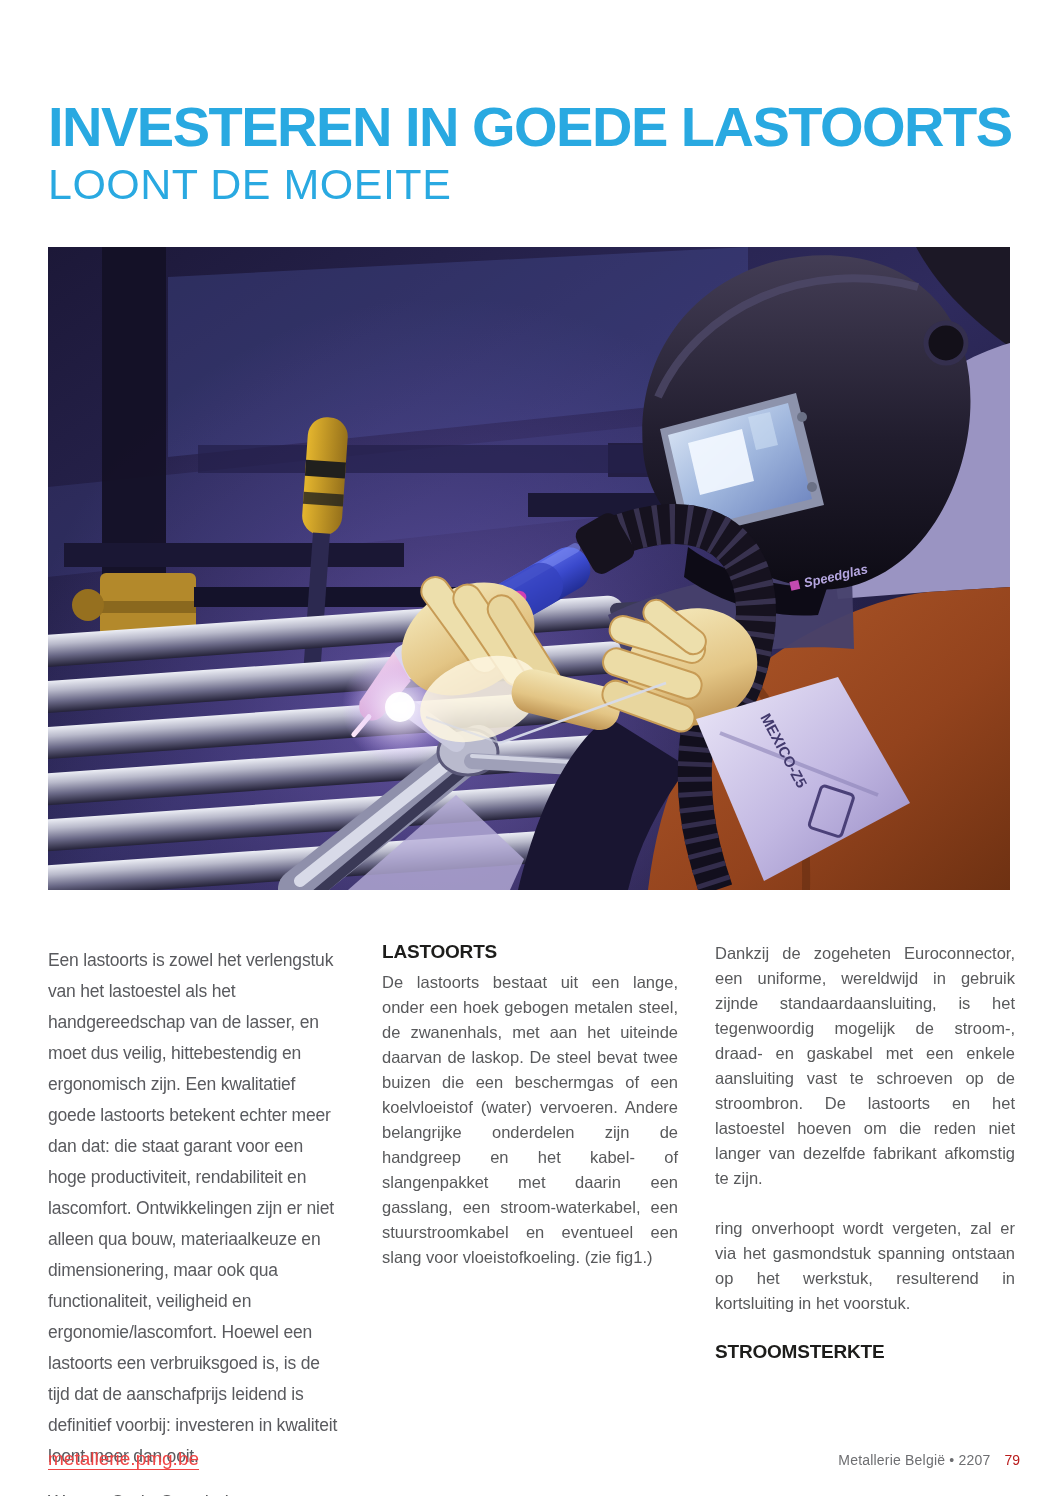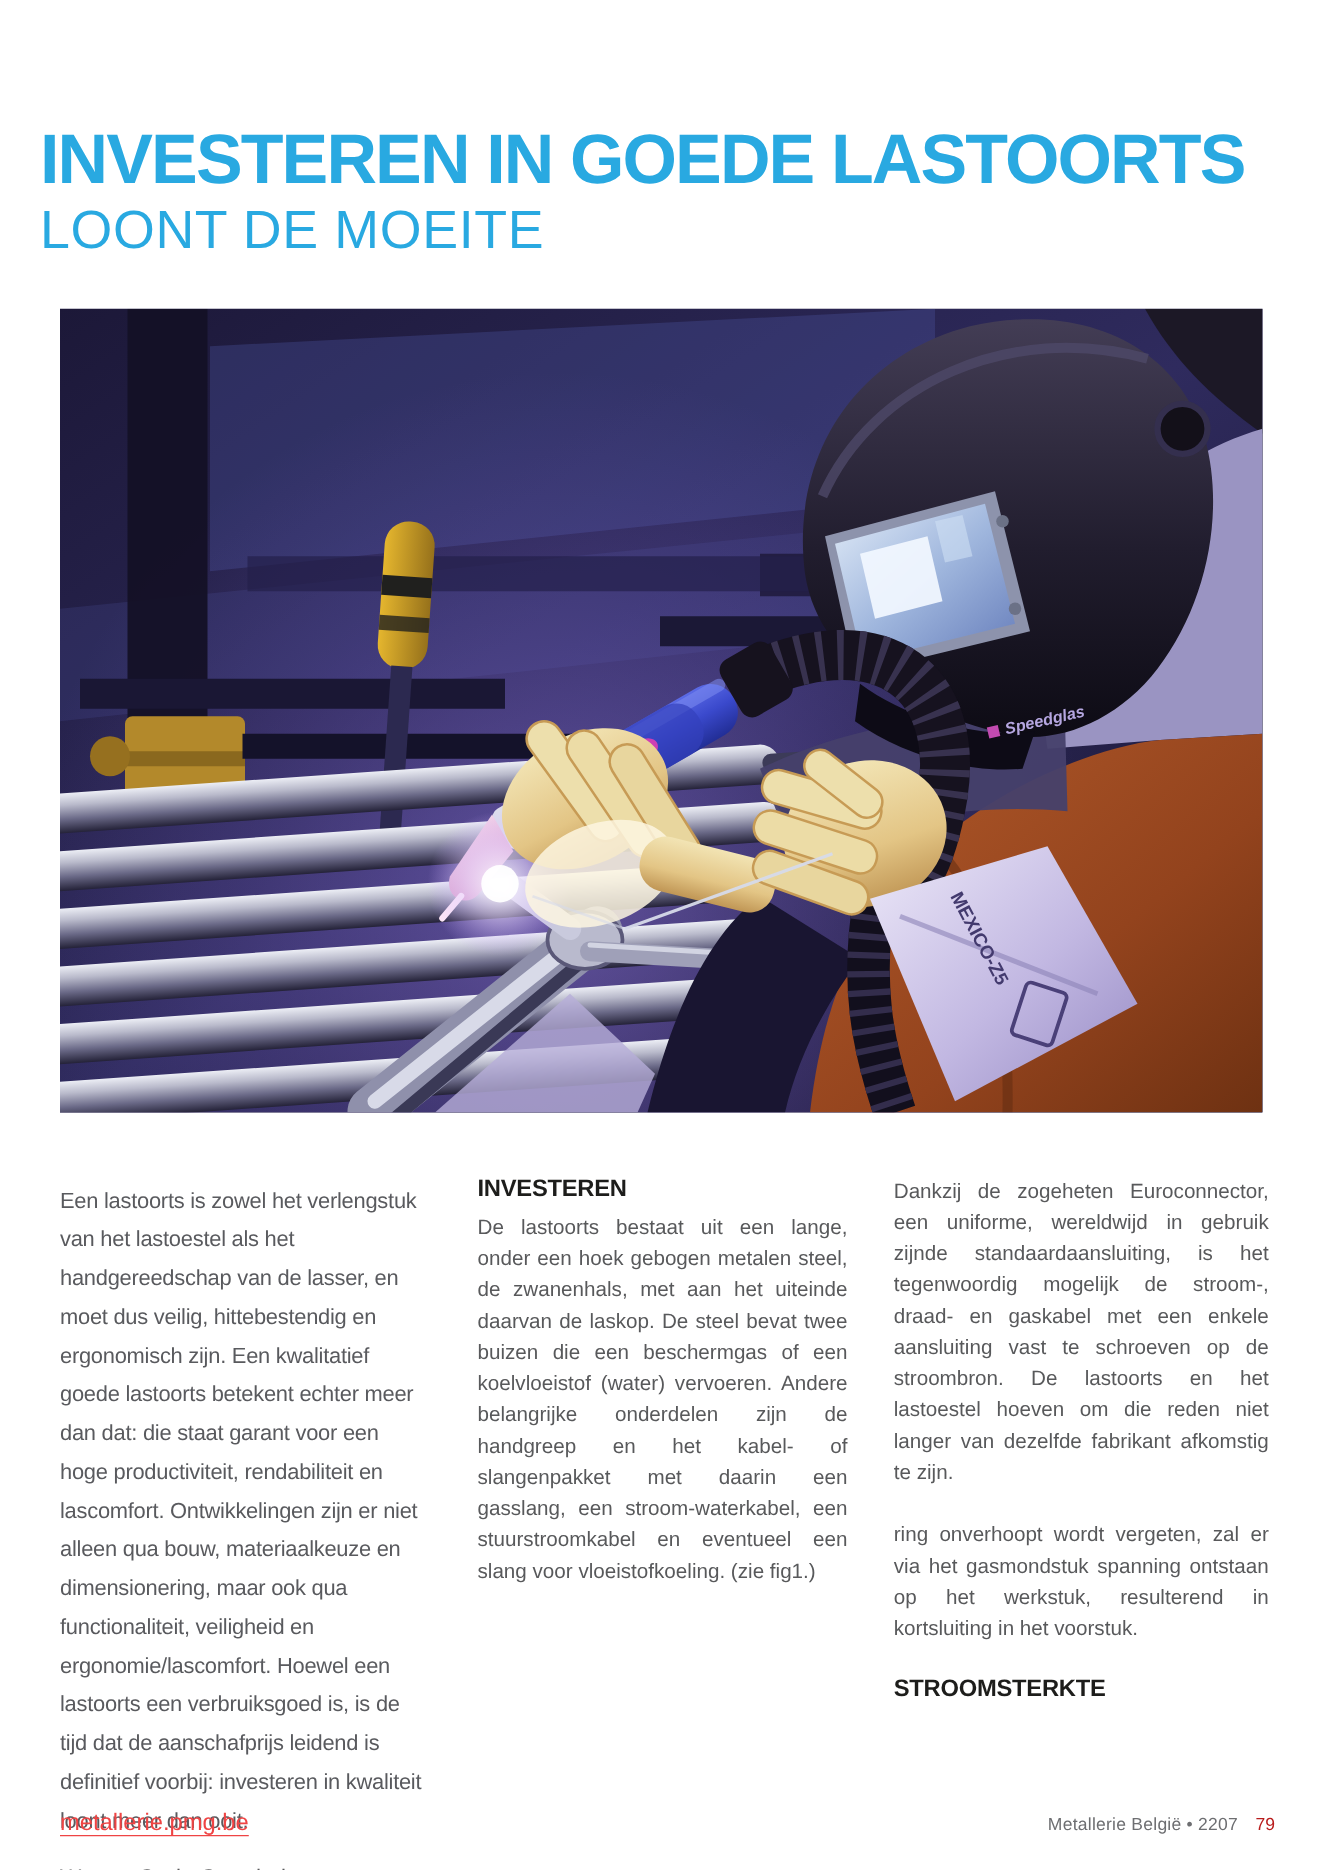--- a/index.html
+++ b/index.html
@@ -3,21 +3,21 @@
 <meta charset="utf-8">
 <style>
   html,body{margin:0;padding:0;background:#ffffff;}
   body{
     width:1058px;height:1496px;position:relative;overflow:hidden;
     font-family:"Liberation Sans", sans-serif;color:#58595b;
   }
   .page{position:absolute;inset:0;background:#ffffff;}
 
   
-  .title-block{position:absolute;left:32px;top:98px;width:970px;}
+  .title-block{position:absolute;left:48px;top:98px;width:970px;}
   .title-line1{
     margin:0;color:#29a9e1;font-size:56px;font-weight:800;
     letter-spacing:-1.5px;line-height:1.02;white-space:nowrap;
   }
   .title-line2{
     margin:8px 0 0 0;color:#29a9e1;font-size:43px;font-weight:400;
     letter-spacing:0.5px;line-height:1.0;white-space:nowrap;
   }
 
   
@@ -266,21 +266,21 @@
     </svg>
   </figure>
 
   <main class="columns">
     <div class="col col1">
       <p class="intro-text">Een lastoorts is zowel het verlengstuk van het lastoestel als het handgereedschap van de lasser, en moet dus veilig, hittebestendig en ergonomisch zijn. Een kwalitatief goede lastoorts betekent echter meer dan dat: die staat garant voor een hoge productiviteit, rendabiliteit en lascomfort. Ontwikkelingen zijn er niet alleen qua bouw, materiaalkeuze en dimensionering, maar ook qua functionaliteit, veiligheid en ergonomie/lascomfort. Hoewel een lastoorts een verbruiksgoed is, is de tijd dat de aanschafprijs leidend is definitief voorbij: investeren in kwaliteit loont meer dan ooit.</p>
       <span class="byline">Wouter Oude Groothuis</span>
     </div>
 
     <div class="col col2">
-      <h3 class="section-heading">INVESTEREN</h3>
+      <h3 class="section-heading">LASTOORTS</h3>
       <p class="body-par">De lastoorts bestaat uit een lange, onder een hoek gebogen metalen steel, de zwanenhals, met aan het uiteinde daarvan de laskop. De steel bevat twee buizen die een beschermgas of een koelvloeistof (water) vervoeren. Andere belangrijke onderdelen zijn de handgreep en het kabel- of slangenpakket met daarin een gasslang, een stroom-waterkabel, een stuurstroomkabel en eventueel een slang voor vloeistofkoeling. (zie fig1.)</p>
     </div>
 
     <div class="col col3">
       <p class="body-par">Dankzij de zogeheten Euroconnector, een uniforme, wereldwijd in gebruik zijnde standaardaansluiting, is het tegenwoordig mogelijk de stroom-, draad- en gaskabel met een enkele aansluiting vast te schroeven op de stroombron. De lastoorts en het lastoestel hoeven om die reden niet langer van dezelfde fabrikant afkomstig te zijn.</p>
       <p class="body-par">ring onverhoopt wordt vergeten, zal er via het gasmondstuk spanning ontstaan op het werkstuk, resulterend in kortsluiting in het voorstuk.</p>
       <h3 class="section-heading">STROOMSTERKTE</h3>
     </div>
   </main>
 

